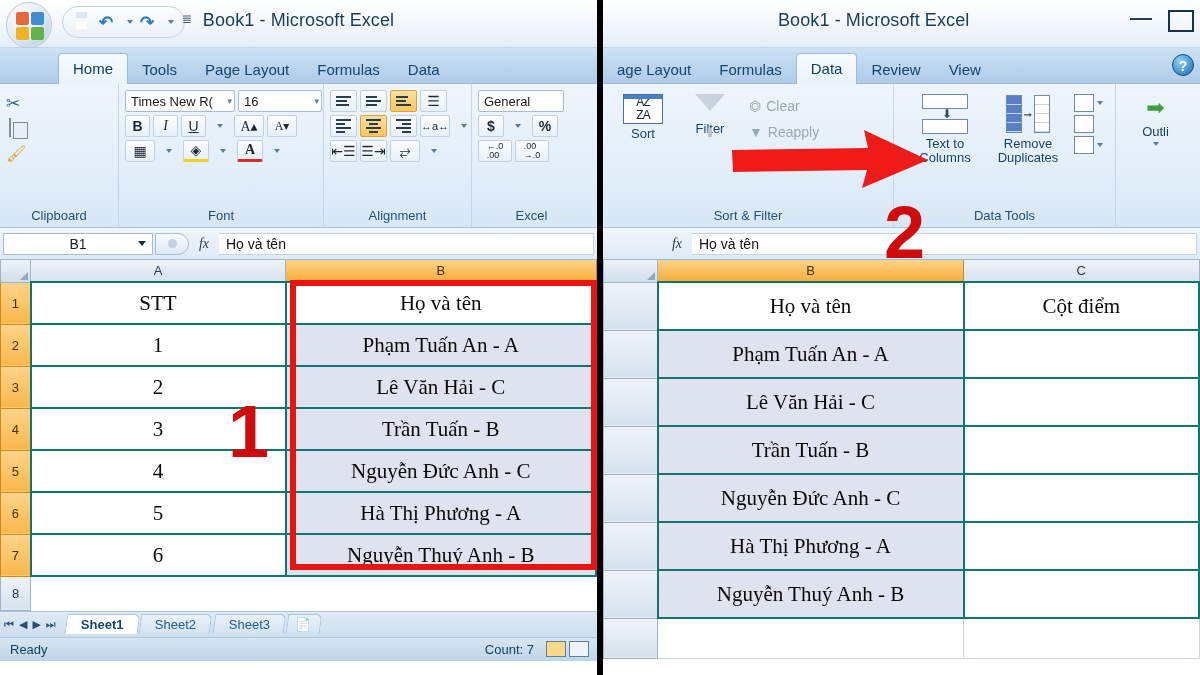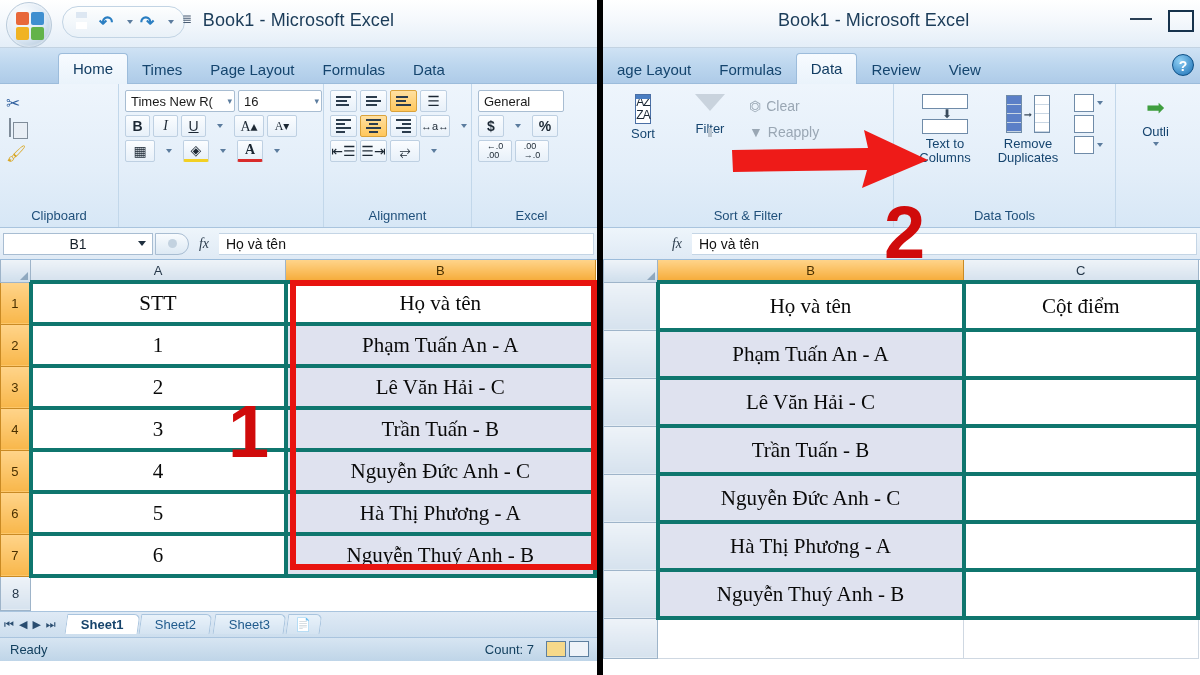--- a/index.html
+++ b/index.html
@@ -150,21 +150,21 @@
   .underline-red{ border-bottom:3px solid #d92b2b; }
 
   
   .align-icon{ display:flex;flex-direction:column;gap:2px;justify-content:center;}
   .align-icon span{ display:block;height:2px;background:#2b3c4d;}
 
   
   .numfmt{ width:86px; }
 
   
-  .ico-sortaz{ width:16px;height:30px;border:1px solid #4a6fa5;background:#fff;position:relative;
+  .ico-sortaz{ width:40px;height:30px;border:1px solid #4a6fa5;background:#fff;position:relative;
     display:flex;align-items:center;justify-content:center;font-size:12px;color:#1b2733;letter-spacing:-1px;}
   .ico-sortaz::before{content:"";position:absolute;left:0;top:0;right:0;height:4px;background:#4a7ec2;}
   .ico-funnel{
     width:0;height:0;border-left:15px solid transparent;border-right:15px solid transparent;
     border-top:17px solid #c9d3dd; position:relative;
   }
   .ico-funnel::after{content:"";position:absolute;left:-2px;top:17px;width:4px;height:9px;background:#b9c4cf;}
   .smallcmd{ display:flex;align-items:center;gap:5px;font-size:14px;color:#16456f;height:26px;}
   .smallcmd.dim{ color:#9aa7b4; }
 
@@ -228,21 +228,21 @@
   .rowhdr{
     background: linear-gradient(#ffd48a,#f8b74b); border:1px solid #c98a24;
     font-size:13px; color:#4a3000; text-align:center; font-weight:normal;
   }
   .rowhdr.plain{ background: linear-gradient(#eef3f8,#d6e2ee); border-color:#9eb4c9; color:#26384a;}
   .cell{
     font-family:"Liberation Serif", serif;
     font-size:21px; color:#0a0a0a; text-align:center; vertical-align:middle;
     background:#fff; border:1px solid #cfd8e2;
   }
-  .cell.bordered{ border:4px solid #0f766e; }
+  .cell.bordered{ border:2px solid #0f766e; }
   .cell.selshade{ background:#dfe2ef; }
   .cell.empty{ border:1px solid #cfd8e2; }
   .cell.blank{ border:none; background:#fff; }
 
   
   .redrect{
     position:absolute; border:6px solid #e8140f; pointer-events:none; z-index:20;
   }
   .marker{
     position:absolute; z-index:30; color:#d00b0b; font-weight:bold;
@@ -304,21 +304,21 @@
         <span class="caret"></span>
         <span class="qat-btn"><span class="ico-arrow">↷</span></span>
         <span class="caret"></span>
       </div>
       <div class="qat-more">≣</div>
       <div class="win-title">Book1 - Microsoft Excel</div>
     </div>
 
     <div class="tabstrip">
       <div class="tab active">Home</div>
-      <div class="tab">Times</div>
+      <div class="tab">Tools</div>
       <div class="tab">Page Layout</div>
       <div class="tab">Formulas</div>
       <div class="tab">Data</div>
     </div>
 
     <div class="ribbon">
 
       <div class="rgroup" style="width:118px">
         <div class="rgroup-body">
           <div class="mini-col">
@@ -360,20 +360,21 @@
             <div class="sqbtn underline-yellow" style="width:26px">◈</div>
             <div class="sqbtn flat" style="width:14px">
                 <span class="caret"></span>
               </div>
             <div class="sqbtn underline-red" style="width:26px;font-family:'Liberation Serif',serif;font-weight:bold">A</div>
             <div class="sqbtn flat" style="width:14px">
                 <span class="caret"></span>
               </div>
           </div>
         </div>
+        <div class="rgroup-label">Font</div>
       </div>
 
       <div class="rgroup" style="width:148px">
         <div class="rgroup-body" style="flex-direction:column;gap:0">
           <div class="ctl-row">
             <div class="sqbtn" style="width:27px">
               <span class="align-icon" style="width:15px">
                   <span></span>
                   <span style="width:11px"></span>
                   <span style="width:13px"></span>

